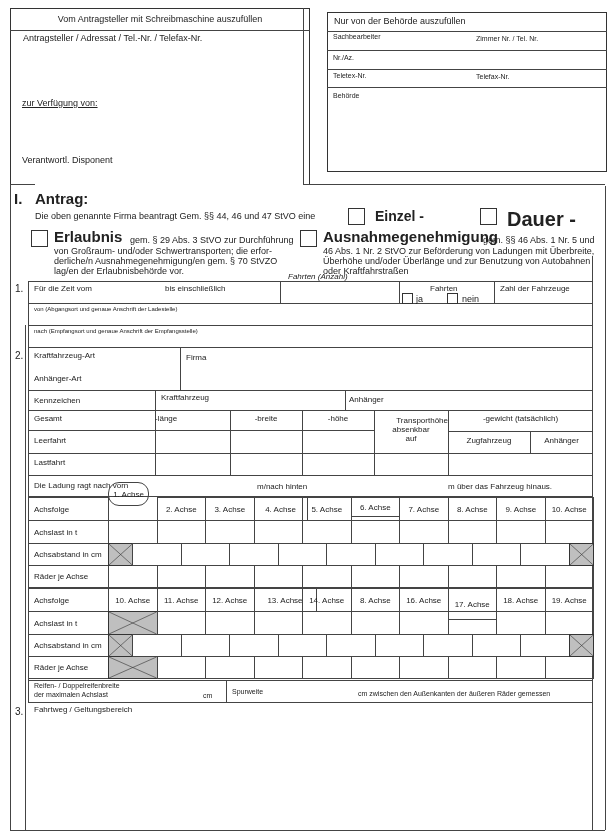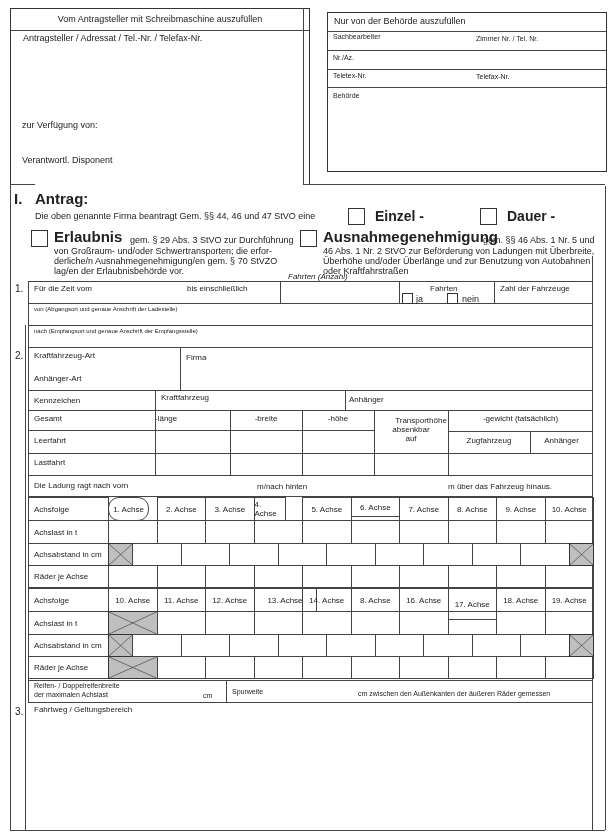--- a/index.html
+++ b/index.html
@@ -20,21 +20,21 @@
   .lbl { position:absolute; font-size:8px; white-space:nowrap; }
   .secnum { position:absolute; font-size:10px; }
 </style>
 </head>
 <body>
 
 <div class="box" style="left:10px;top:8px;width:300px;height:176px;border-bottom:none;"></div>
 <div class="hl" style="left:10px;top:30px;width:300px;"></div>
 <div class="abs t9" style="left:10px;top:14px;width:300px;text-align:center;">Vom Antragsteller mit Schreibmaschine auszufüllen</div>
 <div class="abs t9" style="left:23px;top:33px;width:280px;height:70px;">Antragsteller / Adressat / Tel.-Nr. / Telefax-Nr.</div>
-<div class="abs t9" style="left:22px;top:120px;width:280px;height:20px;">zur Verfügung von:</div>
+<div class="abs t9" style="left:22px;top:98px;width:280px;height:20px;text-decoration:underline;">zur Verfügung von:</div>
 <div class="abs t9" style="left:22px;top:155px;width:280px;height:20px;">Verantwortl. Disponent</div>
 
 <div class="box" style="left:327px;top:12px;width:280px;height:160px;border-width:1.5px;"></div>
 <div class="abs t9" style="left:334px;top:16px;">Nur von der Behörde auszufüllen</div>
 <div class="hl" style="left:327px;top:31px;width:280px;"></div>
 <div class="abs t7" style="left:333px;top:33px;width:140px;height:16px;">Sachbearbeiter</div>
 <div class="abs t7" style="left:476px;top:35px;width:125px;height:14px;">Zimmer Nr. / Tel. Nr.</div>
 <div class="hl" style="left:327px;top:50px;width:280px;"></div>
 <div class="abs t7" style="left:333px;top:54px;width:268px;height:14px;">Nr./Az.</div>
 <div class="hl" style="left:327px;top:69px;width:280px;"></div>
@@ -52,21 +52,21 @@
 <div class="vl" style="left:25px;top:325px;height:505px;"></div>
 <div class="vl" style="left:592px;top:256px;height:574px;"></div>
 
 <div class="abs" style="left:14px;top:190px;font-size:15px;font-weight:bold;">I.</div>
 <div class="abs" style="left:35px;top:190px;font-size:15px;font-weight:bold;">Antrag:</div>
 <div class="abs t9" style="left:35px;top:211px;">Die oben genannte Firma beantragt Gem. §§ 44, 46 und 47 StVO eine</div>
 
 <div class="cb" style="left:348px;top:208px;width:17px;height:17px;"></div>
 <div class="abs" style="left:375px;top:208px;font-size:14px;font-weight:bold;">Einzel -</div>
 <div class="cb" style="left:480px;top:208px;width:17px;height:17px;"></div>
-<div class="abs" style="left:507px;top:208px;font-size:14px;font-weight:bold;">Dauer -</div>
+<div class="abs" style="left:507px;top:208px;font-size:20px;font-weight:bold;">Dauer -</div>
 
 <div class="cb" style="left:31px;top:230px;width:17px;height:17px;"></div>
 <div class="abs" style="left:54px;top:228px;font-size:15px;font-weight:bold;">Erlaubnis</div>
 <div class="abs t9" style="left:130px;top:235px;">gem. § 29 Abs. 3 StVO zur Durchführung</div>
 <div class="abs t9" style="left:54px;top:246px;">von Großraum- und/oder Schwertransporten; die erfor-</div>
 <div class="abs t9" style="left:54px;top:256px;">derliche/n Ausnahmegenehmigung/en gem. § 70 StVZO</div>
 <div class="abs t9" style="left:54px;top:266px;">lag/en der Erlaubnisbehörde vor.</div>
 
 <div class="cb" style="left:300px;top:230px;width:17px;height:17px;"></div>
 <div class="abs" style="left:323px;top:228px;font-size:15px;font-weight:bold;">Ausnahmegenehmigung</div>
@@ -76,21 +76,21 @@
 <div class="abs t9" style="left:323px;top:266px;">oder Kraftfahrstraßen</div>
 
 <div class="secnum" style="left:15px;top:283px;">1.</div>
 <div class="box" style="left:28px;top:281px;width:565px;height:67px;border-color:#444;"></div>
 <div class="hl" style="left:28px;top:303px;width:565px;"></div>
 <div class="hl" style="left:28px;top:325px;width:565px;"></div>
 <div class="vl" style="left:280px;top:281px;height:22px;"></div>
 <div class="vl" style="left:399px;top:281px;height:22px;"></div>
 <div class="vl" style="left:494px;top:281px;height:22px;"></div>
 <div class="lbl" style="left:34px;top:284px;">Für die Zeit vom</div>
-<div class="lbl" style="left:165px;top:284px;margin-left:22px;">bis einschließlich</div>
+<div class="lbl" style="left:165px;top:284px;">bis einschließlich</div>
 <div class="lbl" style="left:288px;top:272px;font-style:italic;">Fahrten (Anzahl)</div>
 <div class="lbl" style="left:430px;top:284px;">Fahrten</div>
 <div class="cbs" style="left:402px;top:293px;"></div>
 <div class="lbl" style="left:416px;top:294px;font-size:9px;">ja</div>
 <div class="cbs" style="left:447px;top:293px;"></div>
 <div class="lbl" style="left:462px;top:294px;font-size:9px;">nein</div>
 <div class="lbl" style="left:500px;top:284px;">Zahl der Fahrzeuge</div>
 <div class="lbl" style="left:34px;top:306px;font-size:6px;">von (Abgangsort und genaue Anschrift der Ladestelle)</div>
 <div class="lbl" style="left:34px;top:328px;font-size:6px;">nach (Empfangsort und genaue Anschrift der Empfangsstelle)</div>
 
@@ -115,50 +115,50 @@
 <div class="vl" style="left:374px;top:410px;height:65px;"></div>
 <div class="vl" style="left:448px;top:410px;height:65px;"></div>
 <div class="vl" style="left:530px;top:431px;height:22px;"></div>
 <div class="hl" style="left:28px;top:430px;width:346px;"></div>
 <div class="hl" style="left:448px;top:431px;width:145px;"></div>
 <div class="hl" style="left:28px;top:453px;width:565px;"></div>
 <div class="lbl" style="left:34px;top:414px;">Gesamt</div>
 <div class="lbl" style="left:155px;top:414px;width:75px;text-align:left;">-länge</div>
 <div class="lbl" style="left:230px;top:414px;width:72px;text-align:center;">-breite</div>
 <div class="lbl" style="left:302px;top:414px;width:72px;text-align:center;">-höhe</div>
-<div class="lbl" style="left:384px;top:416px;width:74px;text-align:center;">Transporthöhe</div>
+<div class="lbl" style="left:374px;top:416px;width:74px;text-align:right;">Transporthöhe</div>
 <div class="lbl" style="left:374px;top:425px;width:74px;text-align:center;">absenkbar</div>
 <div class="lbl" style="left:374px;top:434px;width:74px;text-align:center;">auf</div>
 <div class="lbl" style="left:448px;top:414px;width:145px;text-align:center;">-gewicht (tatsächlich)</div>
 <div class="lbl" style="left:448px;top:436px;width:82px;text-align:center;">Zugfahrzeug</div>
 <div class="lbl" style="left:530px;top:436px;width:63px;text-align:center;">Anhänger</div>
 <div class="lbl" style="left:34px;top:436px;">Leerfahrt</div>
 <div class="lbl" style="left:34px;top:458px;">Lastfahrt</div>
 
 <div class="hl" style="left:28px;top:475px;width:565px;"></div>
 <div class="lbl" style="left:34px;top:481px;">Die Ladung ragt nach vorn</div>
 <div class="lbl" style="left:257px;top:482px;">m/nach hinten</div>
 <div class="lbl" style="left:448px;top:482px;">m über das Fahrzeug hinaus.</div>
 <div class="hl" style="left:28px;top:496px;width:565px;"></div>
 
 <div id="axle-grid">
     <div class="cell" style="left: 28px; top: 497px; width: 81px; height: 24px; justify-content: flex-start; padding-left: 5px;">Achsfolge</div>
     <div class="cell" style="left: 28px; top: 520px; width: 81px; height: 24px; justify-content: flex-start; padding-left: 5px;">Achslast in t</div>
     <div class="cell" style="left: 28px; top: 543px; width: 81px; height: 23px; justify-content: flex-start; padding-left: 5px;">Achsabstand in cm</div>
     <div class="cell" style="left: 28px; top: 565px; width: 81px; height: 23px; justify-content: flex-start; padding-left: 5px;">Räder je Achse</div>
-    <div class="cell" style="left: 108px; top: 497px; width: 41px; height: 24px; border-radius: 11px;">1. Achse</div>
+    <div class="cell" style="left: 108px; top: 482px; width: 41px; height: 24px; border-radius: 11px;">1. Achse</div>
     <div class="cell" style="left: 108px; top: 520px; width: 49.5px; height: 24px;"></div>
     <div class="cell" style="left: 108px; top: 565px; width: 49.5px; height: 23px;"></div>
     <div class="cell" style="left: 156.5px; top: 497px; width: 49.5px; height: 24px;">2. Achse</div>
     <div class="cell" style="left: 156.5px; top: 520px; width: 49.5px; height: 24px;"></div>
     <div class="cell" style="left: 156.5px; top: 565px; width: 49.5px; height: 23px;"></div>
     <div class="cell" style="left: 205px; top: 497px; width: 49.5px; height: 24px;">3. Achse</div>
     <div class="cell" style="left: 205px; top: 520px; width: 49.5px; height: 24px;"></div>
     <div class="cell" style="left: 205px; top: 565px; width: 49.5px; height: 23px;"></div>
-    <div class="cell" style="left: 253.5px; top: 497px; width: 32px; height: 24px;">4. Achse</div>
+    <div class="cell" style="left: 253.5px; top: 497px; width: 54px; height: 24px;">4. Achse</div>
     <div class="cell" style="left: 253.5px; top: 520px; width: 49.5px; height: 24px;"></div>
     <div class="cell" style="left: 253.5px; top: 565px; width: 49.5px; height: 23px;"></div>
     <div class="cell" style="left: 302px; top: 497px; width: 49.5px; height: 24px;">5. Achse</div>
     <div class="cell" style="left: 302px; top: 520px; width: 49.5px; height: 24px;"></div>
     <div class="cell" style="left: 302px; top: 565px; width: 49.5px; height: 23px;"></div>
     <div class="cell" style="left: 350.5px; top: 497px; width: 49.5px; height: 20px;">6. Achse</div>
     <div class="cell" style="left: 350.5px; top: 520px; width: 49.5px; height: 24px;"></div>
     <div class="cell" style="left: 350.5px; top: 565px; width: 49.5px; height: 23px;"></div>
     <div class="cell" style="left: 399px; top: 497px; width: 49.5px; height: 24px;">7. Achse</div>
     <div class="cell" style="left: 399px; top: 520px; width: 49.5px; height: 24px;"></div>

